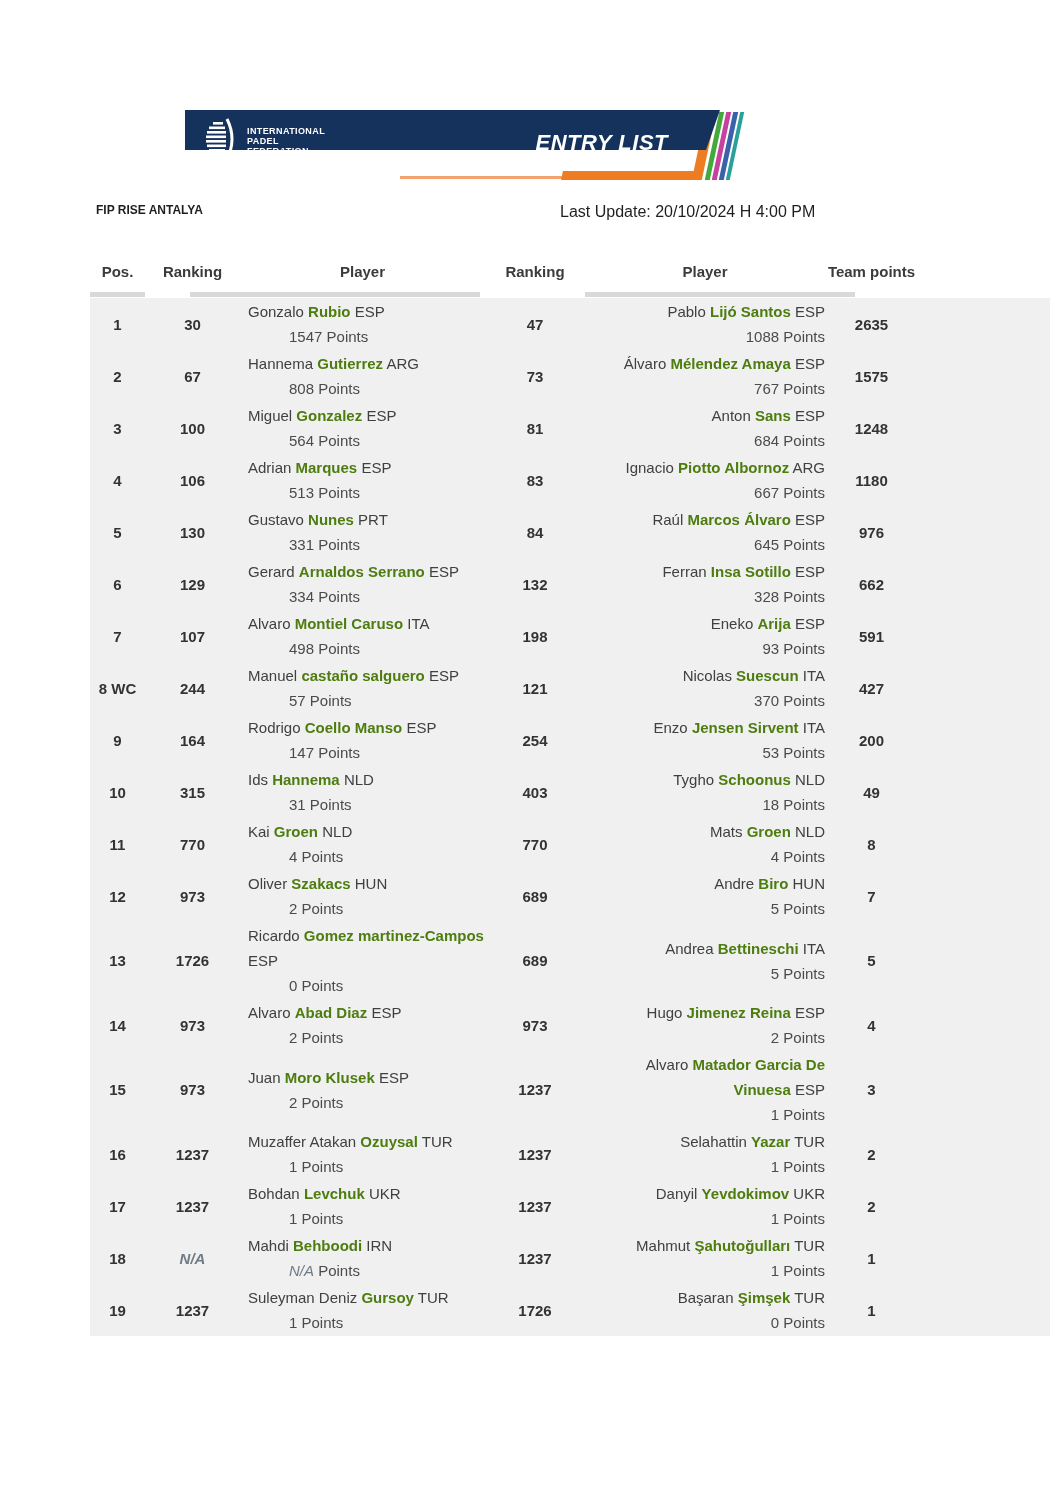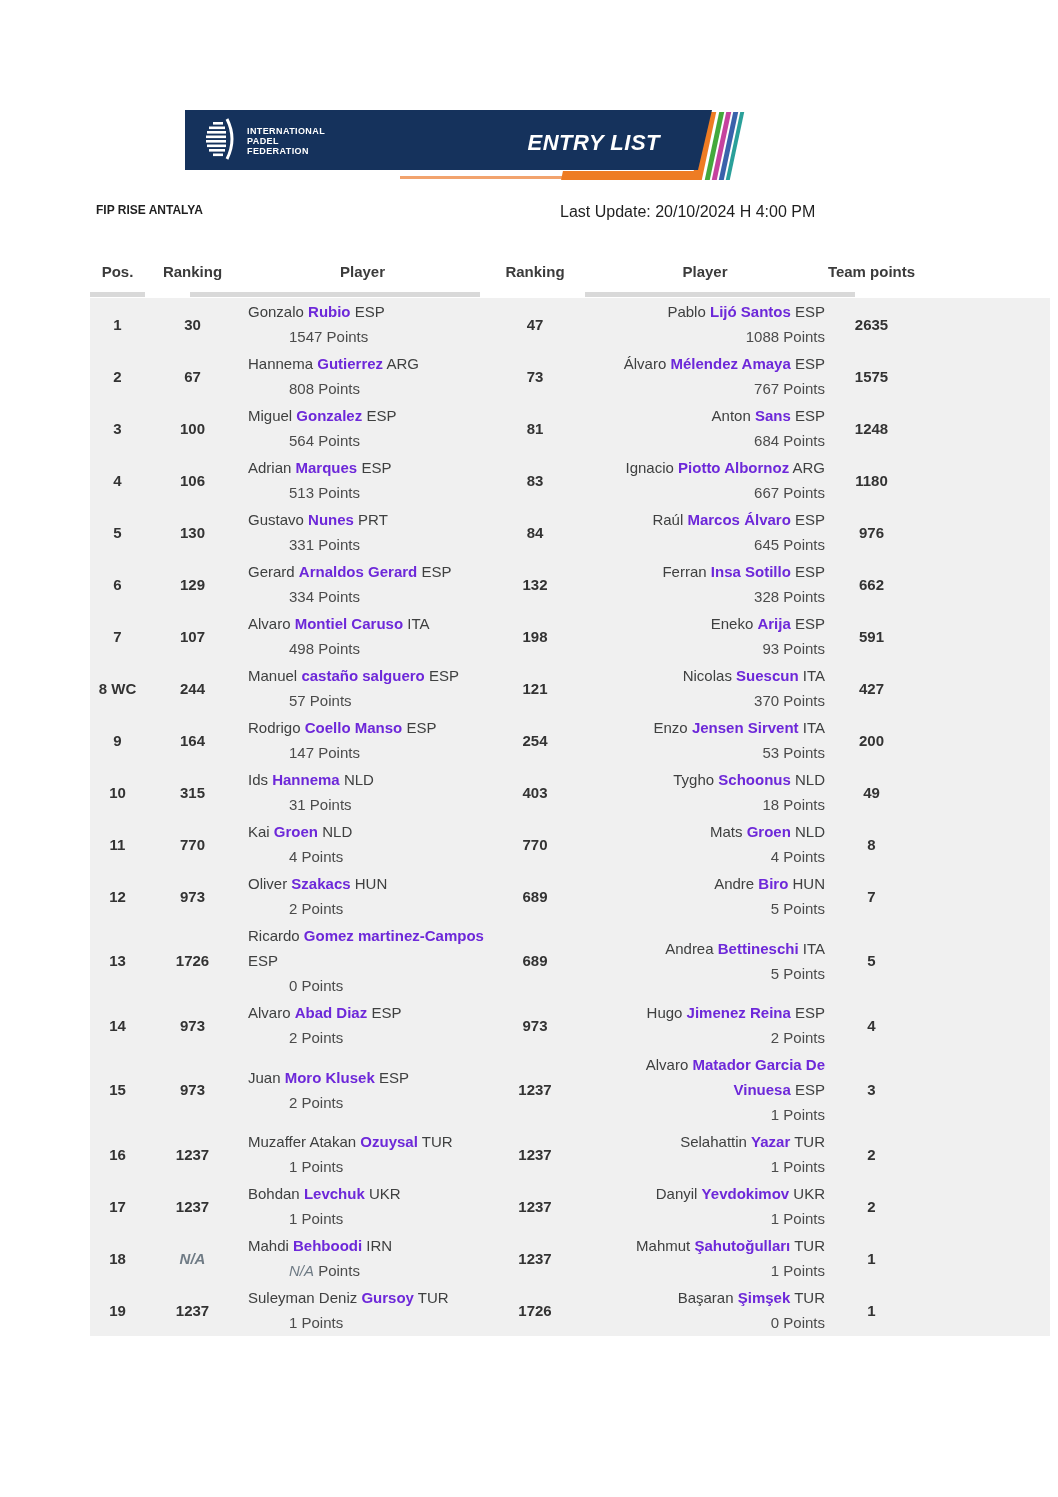--- a/index.html
+++ b/index.html
@@ -11,23 +11,24 @@
 
   
   .banner { position:absolute; left:185px; top:110px; width:552px; height:74px; }
   .stripe { position:absolute; top:2px; height:68px; transform:skewX(-12deg); }
   .stripe.s-orange  { left:514px; width:10px; background:#ee7c23; }
   .stripe.s-green   { left:527px; width:5px;  background:#44a93c; }
   .stripe.s-magenta { left:534px; width:5px;  background:#c5429e; }
   .stripe.s-blue    { left:541px; width:5px;  background:#3a62ab; }
   .stripe.s-teal    { left:548px; width:4px;  background:#2aa09a; }
   .navy-bar {
-    position:absolute; left:0; top:0; width:527px; height:60px;
+    position:absolute; left:0; top:0; width:527px; height:40px;
     background:#15325c;
     clip-path: polygon(0 0, 100% 0, calc(100% - 14px) 100%, 0 100%);
+    padding-left: 8px;
   }
   .under-thin  { position:absolute; left:215px; top:66px; width:162px; height:3px; background:#f2a36d; }
   .under-thick { position:absolute; left:377px; top:61px; width:138px; height:9px; background:#ee7c23; transform:skewX(-12deg); }
   .logo { position:absolute; left:16px; top:8px; display:flex; align-items:center; }
   .logo-text { margin-left:8px; color:#ffffff; font-weight:bold; font-size:9px; line-height:10px; letter-spacing:0.4px; }
   .entry-title {
     position:absolute; right:52px; top:20px; color:#ffffff;
     font-size:22px; font-weight:bold; font-style:italic; letter-spacing:0.5px;
   }
 
@@ -51,21 +52,21 @@
   .seg-c { left:495px; width:270px; }
   .tbody { background:#f0f0f0; }
   .trow { min-height:52px; }
   .cell-pos, .cell-rank, .cell-team {
     font-size:15px; font-weight:bold; color:#333333; text-align:center;
   }
   .cell-rank.na { font-style:italic; color:#6f7b85; }
   .cell-player { padding:1px 0 1px 8px; }
   .cell-player.right { padding-left:3px;text-align:right; }
   .name-line { font-size:15px; color:#3f4040; line-height:25px; }
-  .name-line .surname { font-weight:bold; color:#6d28d9; }
+  .name-line .surname { font-weight:bold; color:#4d7c0f; }
   .points-line { font-size:15px; color:#4b4b4b; line-height:25px;margin-left:41px; }
   .pts-val.na-italic { font-style:italic; color:#6f7b85; }
 </style>
 </head>
 <body>
 
 <div class="page">
 
   <div class="banner">
     <div class="stripe s-orange"></div>
@@ -192,21 +193,21 @@
       <div class="name-line"><span class="given">Raúl</span> <span class="surname">Marcos Álvaro</span> <span class="country">ESP</span></div>
       <div class="points-line"><span class="pts-val">645</span> <span class="pts-suffix">Points</span></div>
     </div>
     <div class="cell-team">976</div>
   </div>
 
   <div class="grid-row trow">
     <div class="cell-pos">6</div>
     <div class="cell-rank">129</div>
     <div class="cell-player">
-      <div class="name-line"><span class="given">Gerard</span> <span class="surname">Arnaldos Gerard</span> <span class="country">ESP</span></div>
+      <div class="name-line"><span class="given">Gerard</span> <span class="surname">Arnaldos Serrano</span> <span class="country">ESP</span></div>
       <div class="points-line"><span class="pts-val">334</span> <span class="pts-suffix">Points</span></div>
     </div>
     <div class="cell-rank">132</div>
     <div class="cell-player right">
       <div class="name-line"><span class="given">Ferran</span> <span class="surname">Insa Sotillo</span> <span class="country">ESP</span></div>
       <div class="points-line"><span class="pts-val">328</span> <span class="pts-suffix">Points</span></div>
     </div>
     <div class="cell-team">662</div>
   </div>
 

